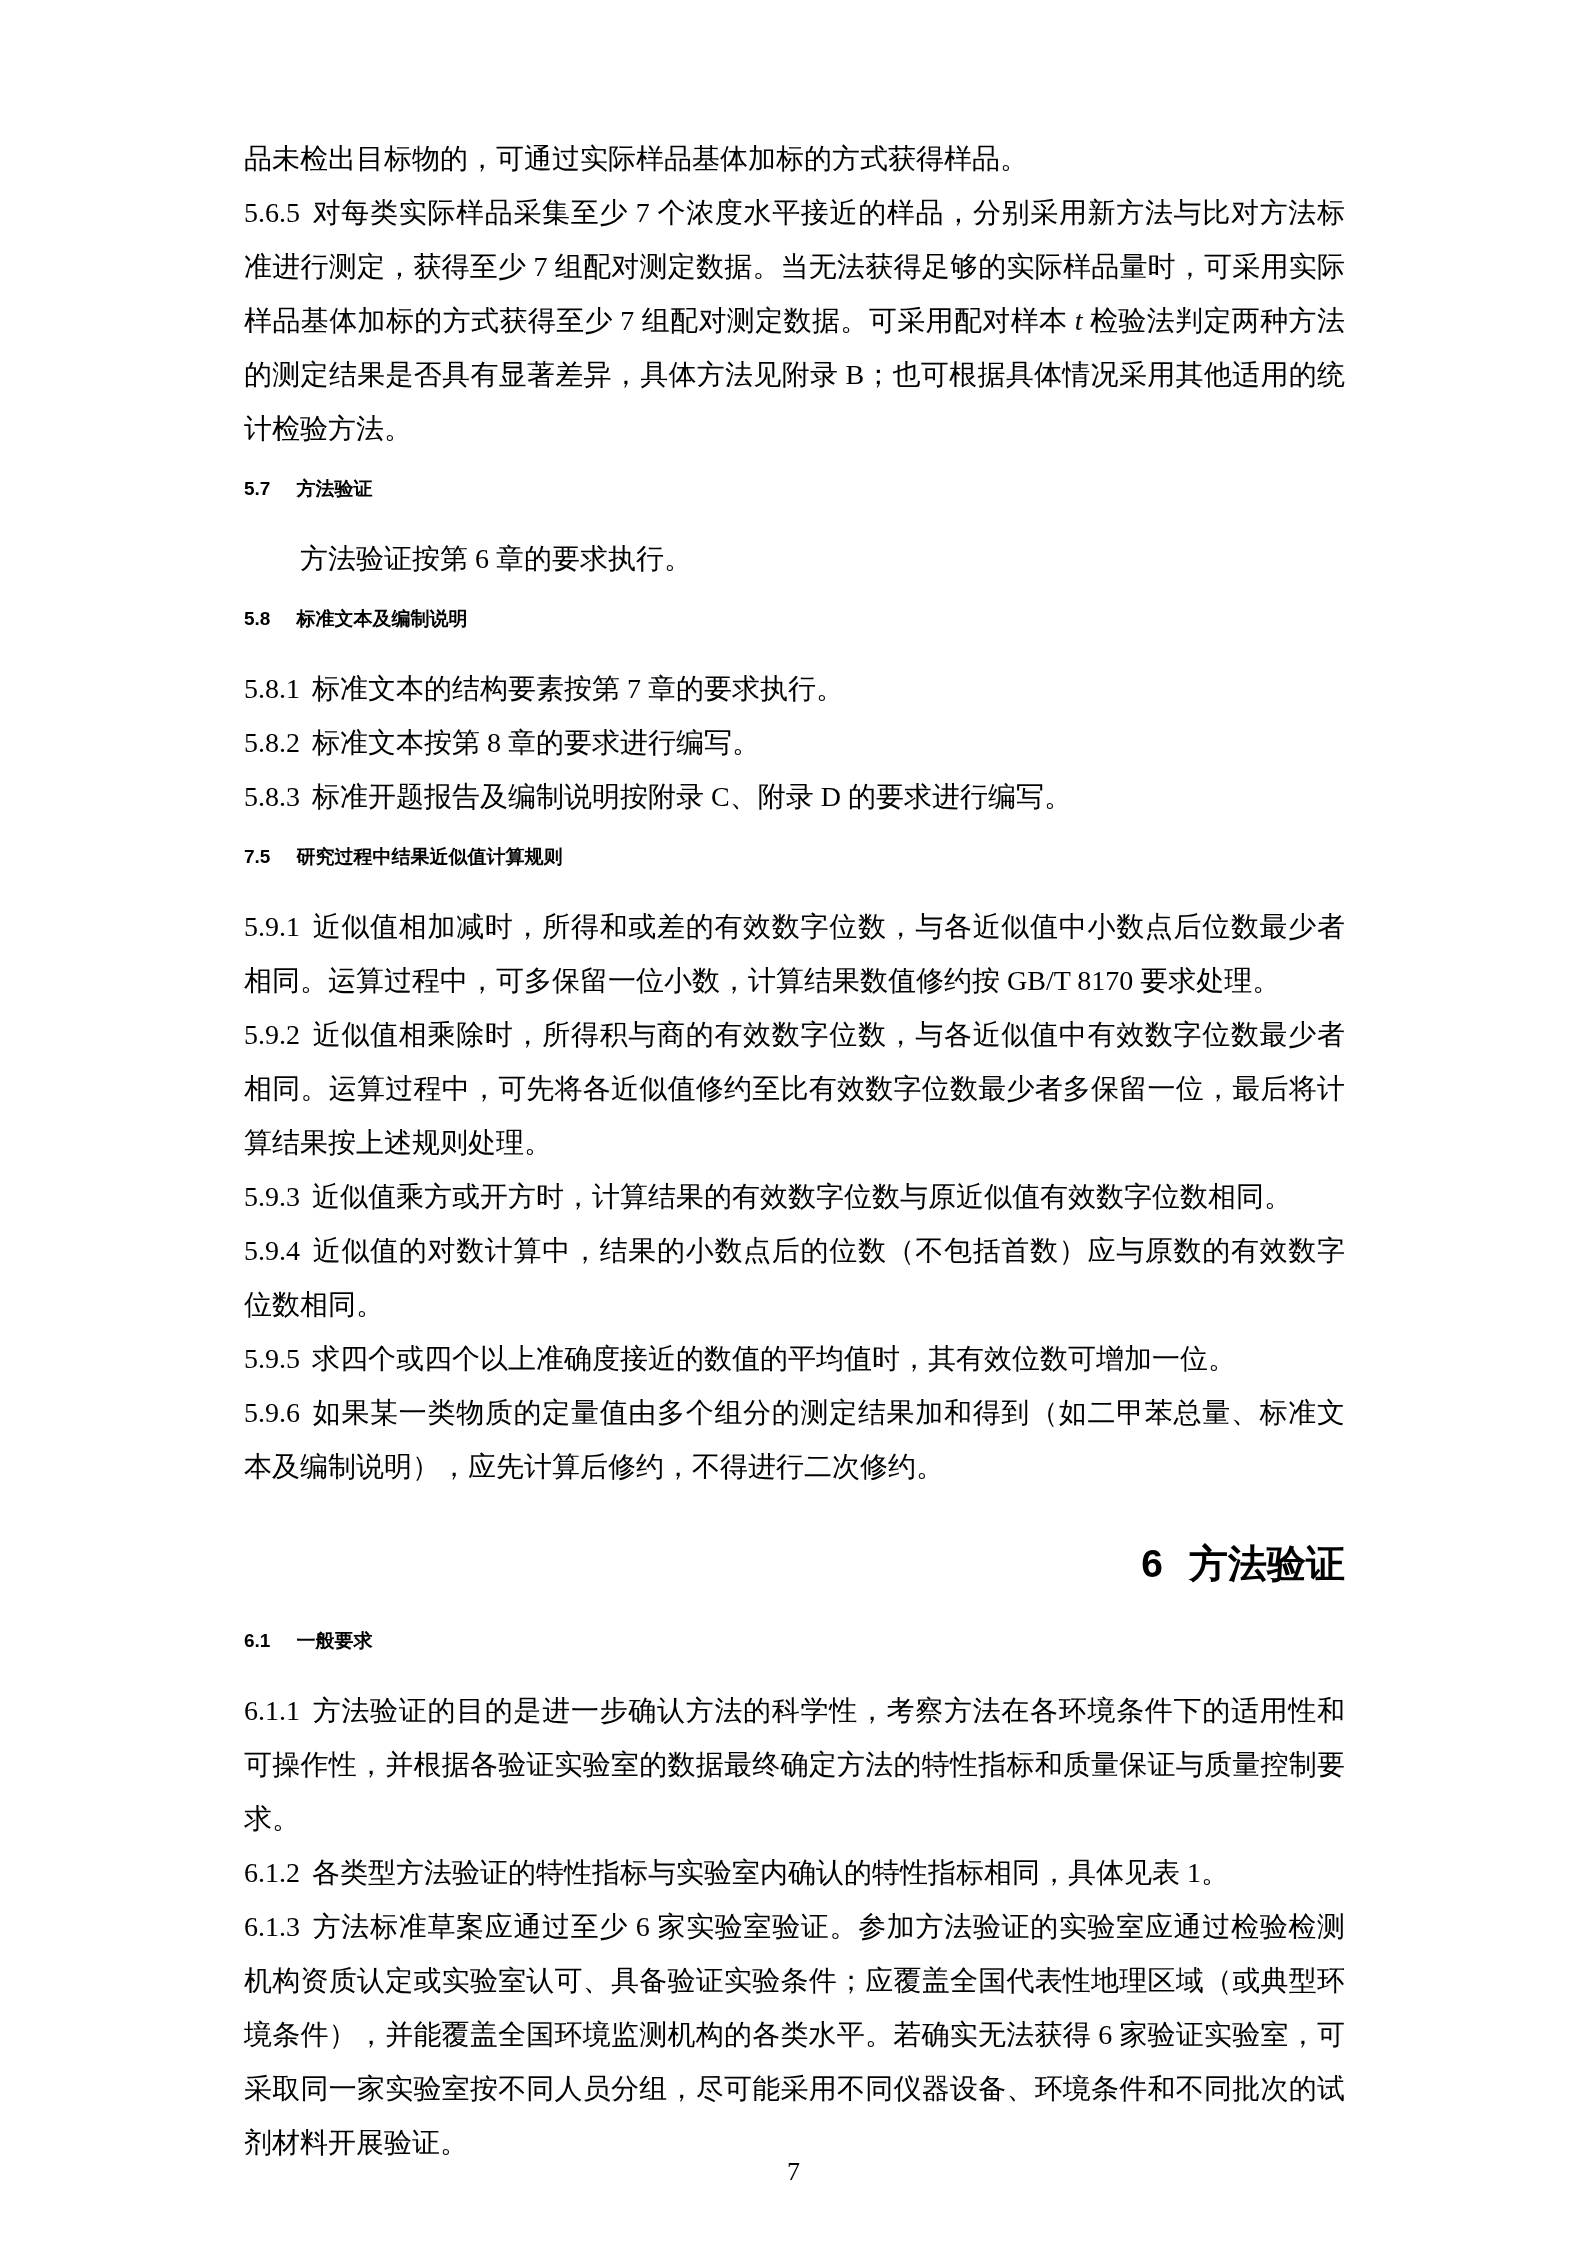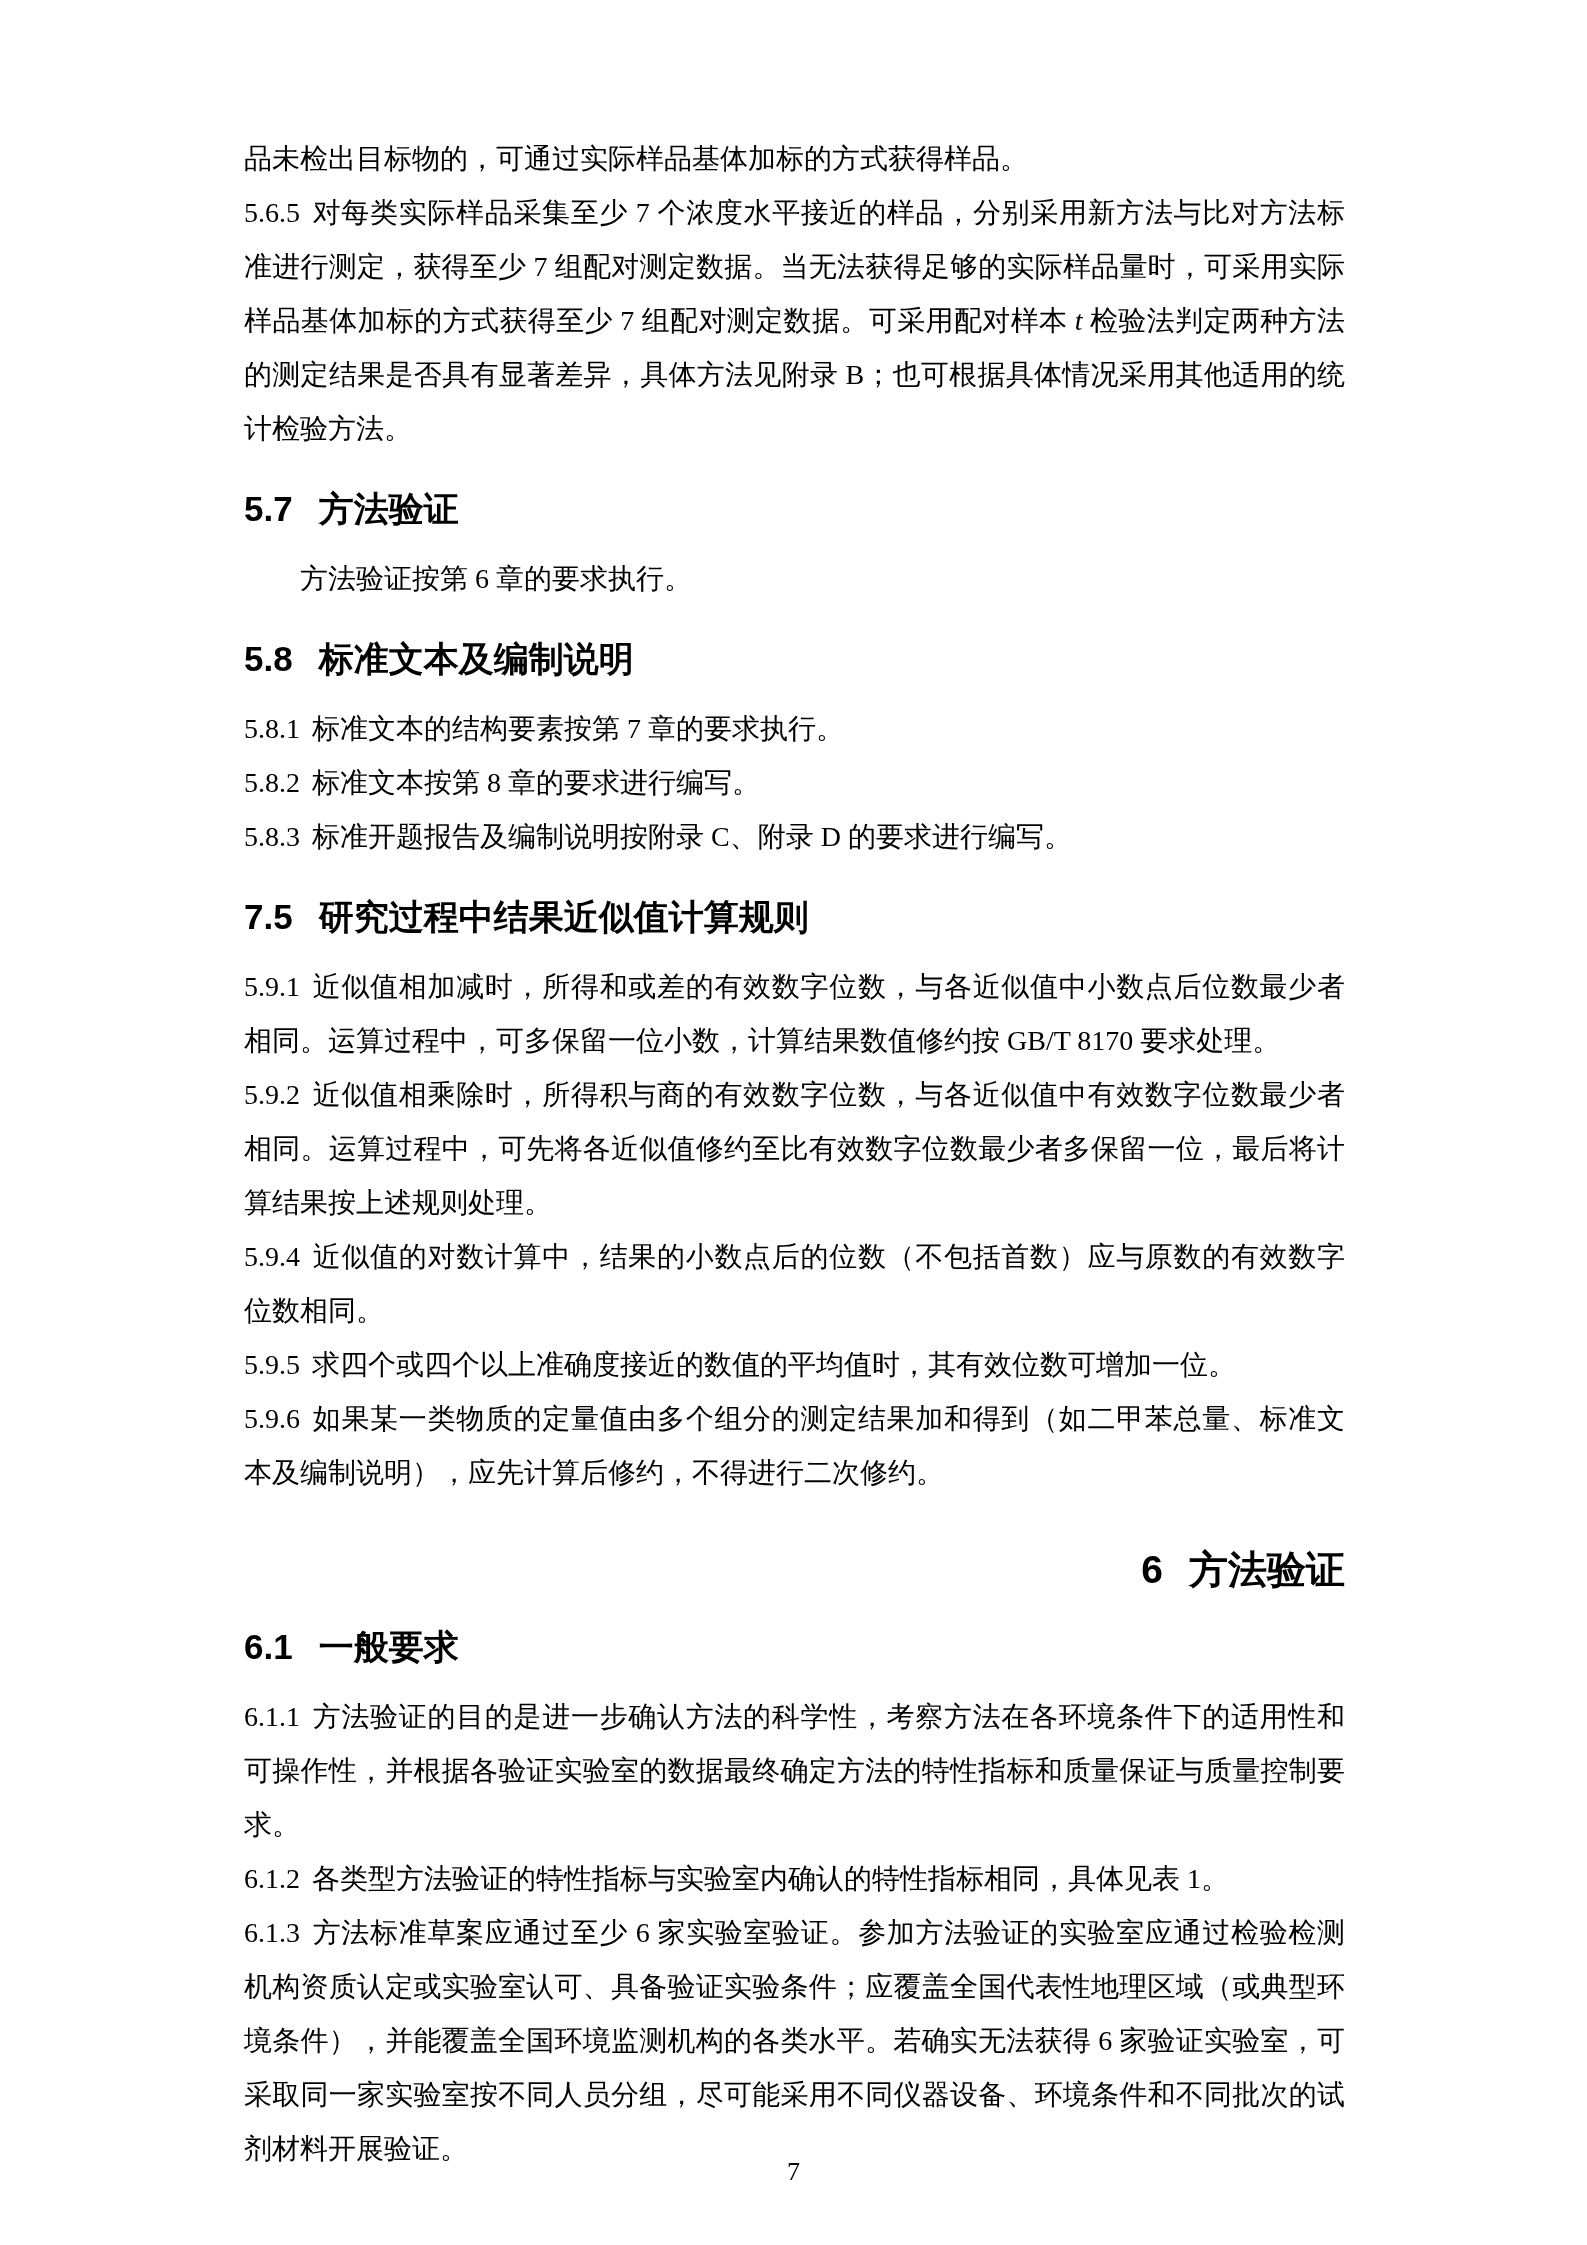--- a/index.html
+++ b/index.html
@@ -21,23 +21,23 @@
     text-align: justify;
     line-height: 54px;
     word-break: break-all;
   }
   p.indent { text-indent: 56px; }
   .pnum { margin-right: 12px; }
   .it { font-style: italic; }
   .h2 {
     font-family: "Liberation Sans", "DejaVu Sans", sans-serif;
     font-weight: bold;
-    font-size: 35px;
+    font-size: 19px;
     line-height: 34px;
-    margin: 36px 0 26px 0;
+    margin: 16px 0 26px 0;
     text-align: left;
   }
   .h1 {
     font-family: "Liberation Sans", "DejaVu Sans", sans-serif;
     font-weight: bold;
     font-size: 39px;
     line-height: 36px;
     margin: 52px 0 42px 0;
     text-align: right;
   }
@@ -72,20 +72,21 @@
   <p class="body"><span class="pnum">5.8.2</span><span>标准文本按第 8 章的要求进行编写。</span></p>
 
   <p class="body"><span class="pnum">5.8.3</span><span>标准开题报告及编制说明按附录 C、附录 D 的要求进行编写。</span></p>
 
   <div class="h2"><span class="hnum">7.5</span><span>研究过程中结果近似值计算规则</span></div>
 
   <p class="body"><span class="pnum">5.9.1</span><span>近似值相加减时，所得和或差的有效数字位数，与各近似值中小数点后位数最少者相同。运算过程中，可多保留一位小数，计算结果数值修约按 GB/T 8170 要求处理。</span></p>
 
   <p class="body"><span class="pnum">5.9.2</span><span>近似值相乘除时，所得积与商的有效数字位数，与各近似值中有效数字位数最少者相同。运算过程中，可先将各近似值修约至比有效数字位数最少者多保留一位，最后将计算结果按上述规则处理。</span></p>
 
+  <p class="body"><span class="pnum">5.9.3</span><span>近似值乘方或开方时，计算结果的有效数字位数与原近似值有效数字位数相同。</span></p>
 
   <p class="body"><span class="pnum">5.9.4</span><span>近似值的对数计算中，结果的小数点后的位数（不包括首数）应与原数的有效数字位数相同。</span></p>
 
   <p class="body"><span class="pnum">5.9.5</span><span>求四个或四个以上准确度接近的数值的平均值时，其有效位数可增加一位。</span></p>
 
   <p class="body"><span class="pnum">5.9.6</span><span>如果某一类物质的定量值由多个组分的测定结果加和得到（如二甲苯总量、标准文本及编制说明），应先计算后修约，不得进行二次修约。</span></p>
 
   <div class="h1"><span class="hnum">6</span><span>方法验证</span></div>
 
   <div class="h2"><span class="hnum">6.1</span><span>一般要求</span></div>

